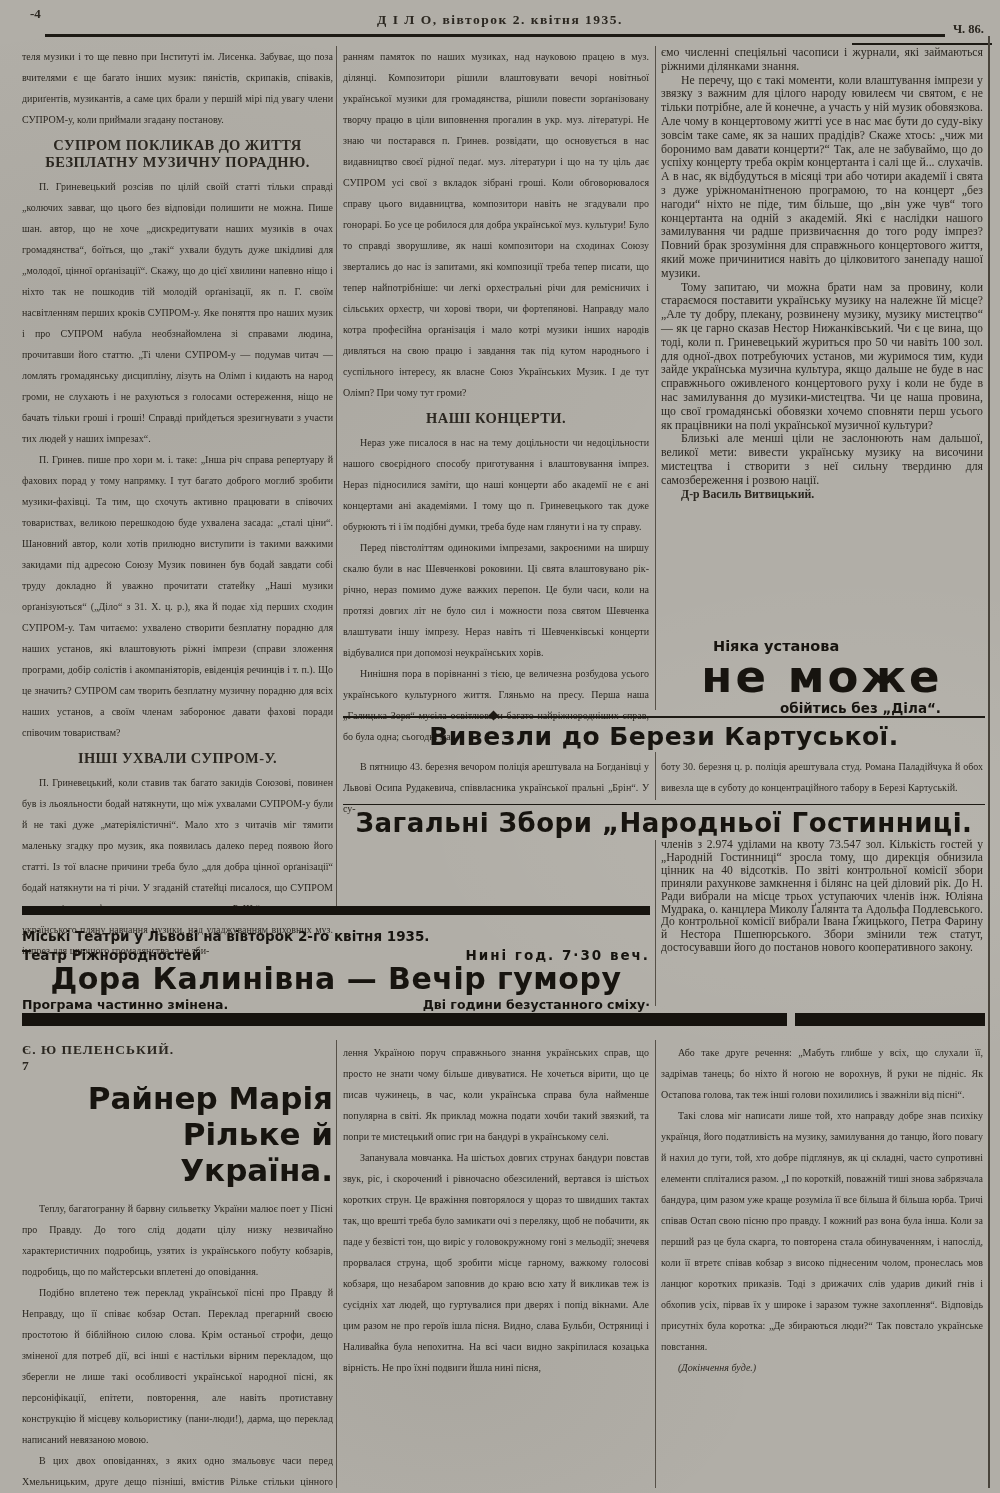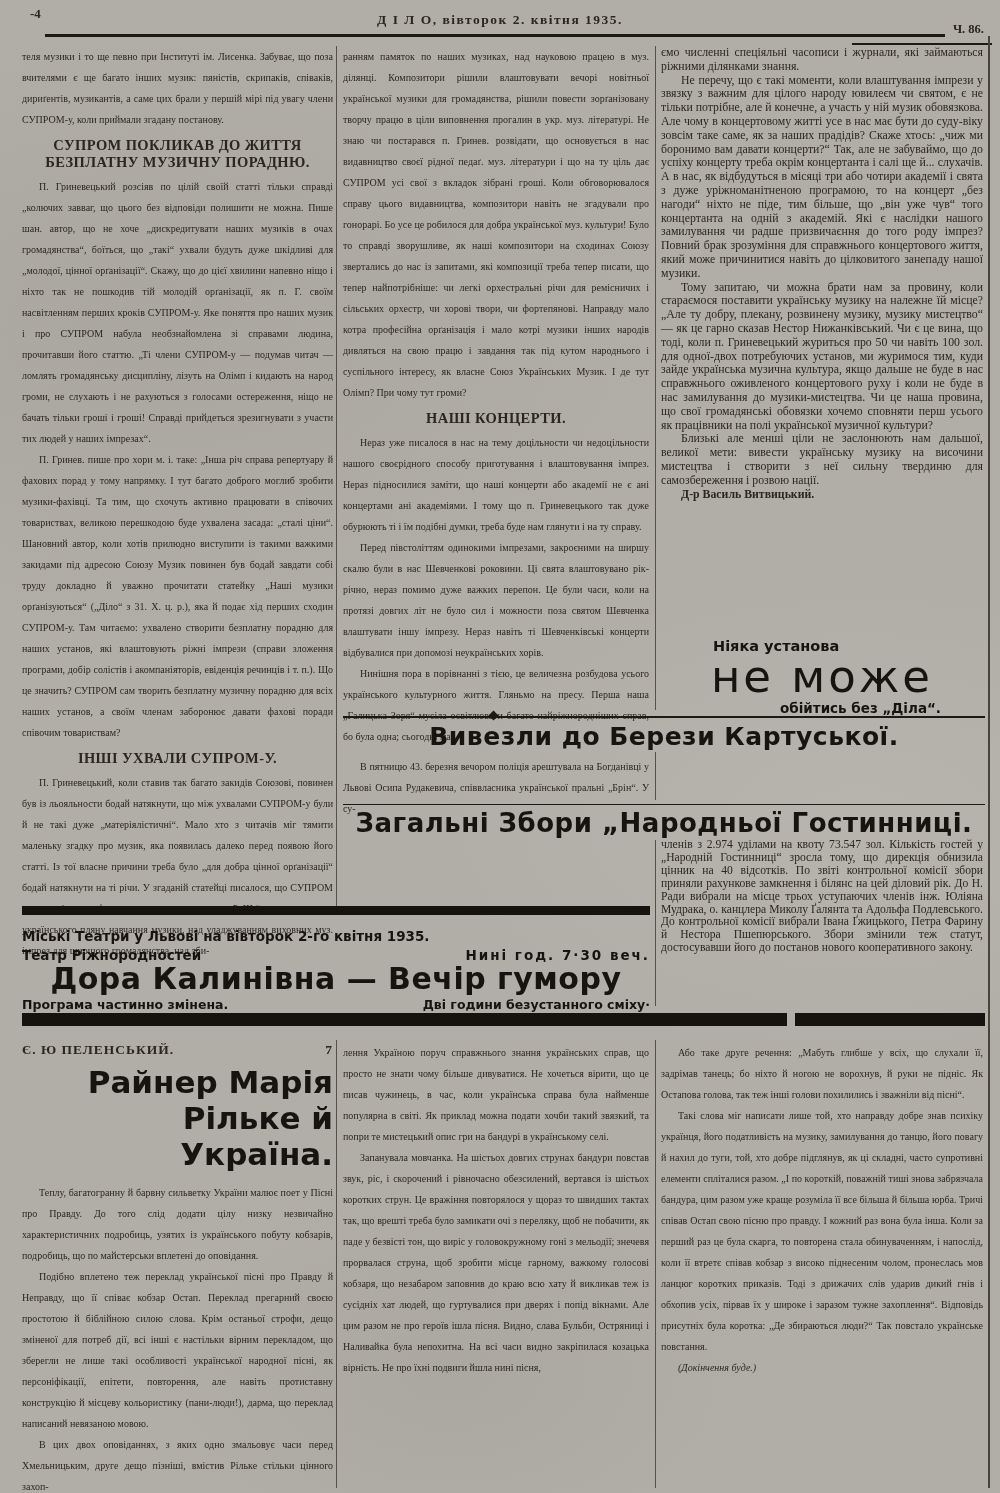--- a/index.html
+++ b/index.html
@@ -26,27 +26,27 @@
   h3.subhead{font-family:"Liberation Serif",serif;font-weight:bold;text-align:center;
     font-size:14.5px;line-height:17px;letter-spacing:0.4px;margin:7px 4px 5px;}
   .hdr-left{font-weight:bold;font-size:13px;}
   .hdr-center{text-align:center;font-weight:bold;font-size:13.5px;letter-spacing:1.5px;}
   .hdr-right{font-weight:bold;font-size:12.5px;}
   .signature{text-align:right;font-weight:bold;font-size:12.5px;padding-right:10px;margin-top:4px;text-indent:0;}
   .big-head{font-weight:bold;text-align:center;color:#17140f;}
   .bereza-h{font-size:25px;letter-spacing:0.5px;}
   .zbory-h{font-size:26px;letter-spacing:0.5px;}
   .ad-line1{font-weight:bold;font-size:14.5px;padding-left:52px;color:#17140f;}
-  .ad-line2{font-weight:normal;font-size:45px;line-height:46px;text-align:center;letter-spacing:3px;color:#17140f;}
+  .ad-line2{font-weight:bold;font-size:45px;line-height:46px;text-align:center;letter-spacing:3px;color:#17140f;}
   .ad-line3{font-weight:bold;font-size:13.5px;text-align:right;padding-right:42px;color:#17140f;}
   .th-header{font-weight:bold;font-size:13.5px;color:#17140f;}
   .th-row{display:flex;justify-content:space-between;font-weight:bold;font-size:13.5px;color:#17140f;}
   .th-title{font-weight:bold;font-size:30px;line-height:32px;text-align:center;letter-spacing:0.5px;color:#17140f;}
   .th-notes{display:flex;justify-content:space-between;font-weight:bold;font-size:12.5px;color:#17140f;}
-  .author-row{display:flex;justify-content:space-between;font-weight:bold;font-size:13.5px;letter-spacing:1px;}
+  .author-row{display:flex;justify-content:space-between;font-weight:bold;font-size:13.5px;letter-spacing:1px;flex-direction:column;}
   .rilke-title{font-weight:bold;font-size:31px;line-height:36px;text-align:right;color:#17140f;margin:6px 0 10px;}
   .ending{font-style:italic;text-align:right;font-size:13px;padding-right:26px;margin-top:8px;text-indent:0;}
   .diamond{width:7px;height:7px;background:#1d1a14;transform:rotate(45deg);}
 </style>
 </head>
 <body>
 
 <div class="page">
 
   <div class="abs hdr-left" style="left:30px;top:6px;">-4</div>
@@ -92,20 +92,23 @@
     <div class="ad-line3">обійтись без „Діла“.</div>
   </section>
 
   <div class="abs rule" style="left:343px;top:716px;width:642px;height:2px;"></div>
   <div class="abs diamond" style="left:490px;top:712px;"></div>
 
   <div class="abs sans big-head bereza-h" style="left:343px;top:722px;width:642px;">Вивезли до Берези Картуської.</div>
   <section class="abs body-text" style="left:343px;top:756px;width:306px;">
     <p class="cont" style="text-indent:1.7em;">В пятницю 43. березня вечором поліція арештувала на Богданівці у Львові Осипа Рудакевича, співвласника української пральні „Брін“. У су-</p>
   </section>
+  <section class="abs body-text" style="left:661px;top:756px;width:322px;">
+    <p class="cont">боту 30. березня ц. р. поліція арештувала студ. Романа Паладійчука й обох вивезла ще в суботу до концентраційного табору в Березі Картуській.</p>
+  </section>
   <div class="abs rule" style="left:343px;top:804px;width:642px;height:1px;"></div>
 
   <div class="abs sans big-head zbory-h" style="left:343px;top:808px;width:642px;">Загальні Збори „Народньої Гостинниці.</div>
   <section class="abs body-text tight" style="left:661px;top:839px;width:322px;">
     <p class="cont">членів з 2.974 уділами на квоту 73.547 зол. Кількість гостей у „Народній Гостинниці“ зросла тому, що дирекція обнизила цінник на 40 відсотків. По звіті контрольної комісії збори приняли рахункове замкнення і білянс на цей діловий рік. До Н. Ради вибрали на місце трьох уступаючих членів інж. Юліяна Мудрака, о. канцлера Миколу Ґалянта та Адольфа Подлевського. До контрольної комісії вибрали Івана Ґжицького, Петра Фарину й Нестора Пшепюрського. Збори змінили теж статут, достосувавши його до постанов нового кооперативного закону.</p>
   </section>
 
   <div class="abs band" style="left:22px;top:906px;width:628px;height:9px;"></div>
   <section class="abs sans" style="left:22px;top:928px;width:628px;">
     <div class="th-header">Міські Театри у Львові на вівторок 2-го квітня 1935.</div>

